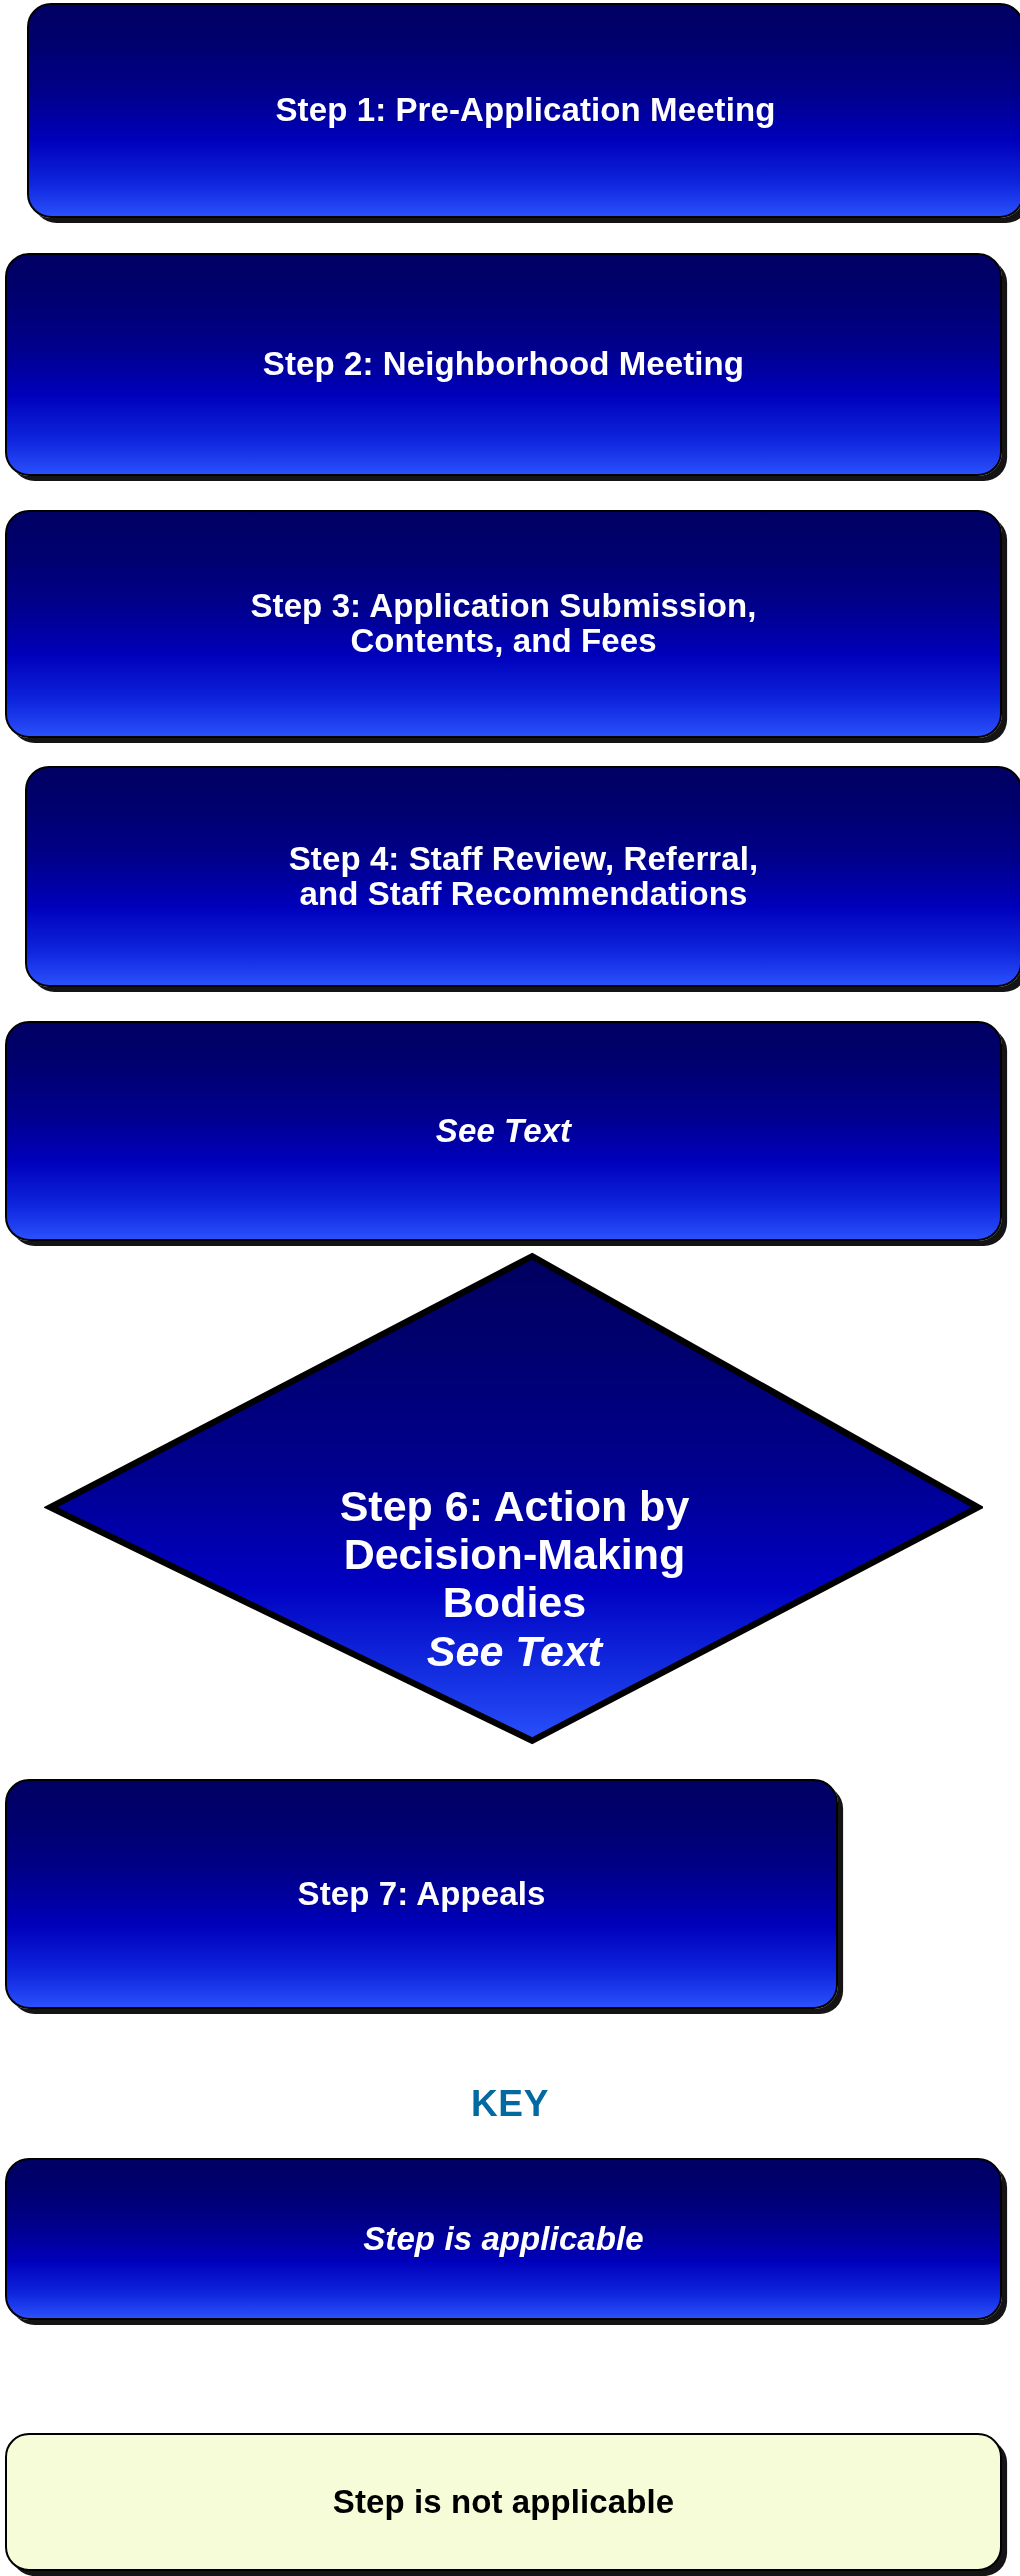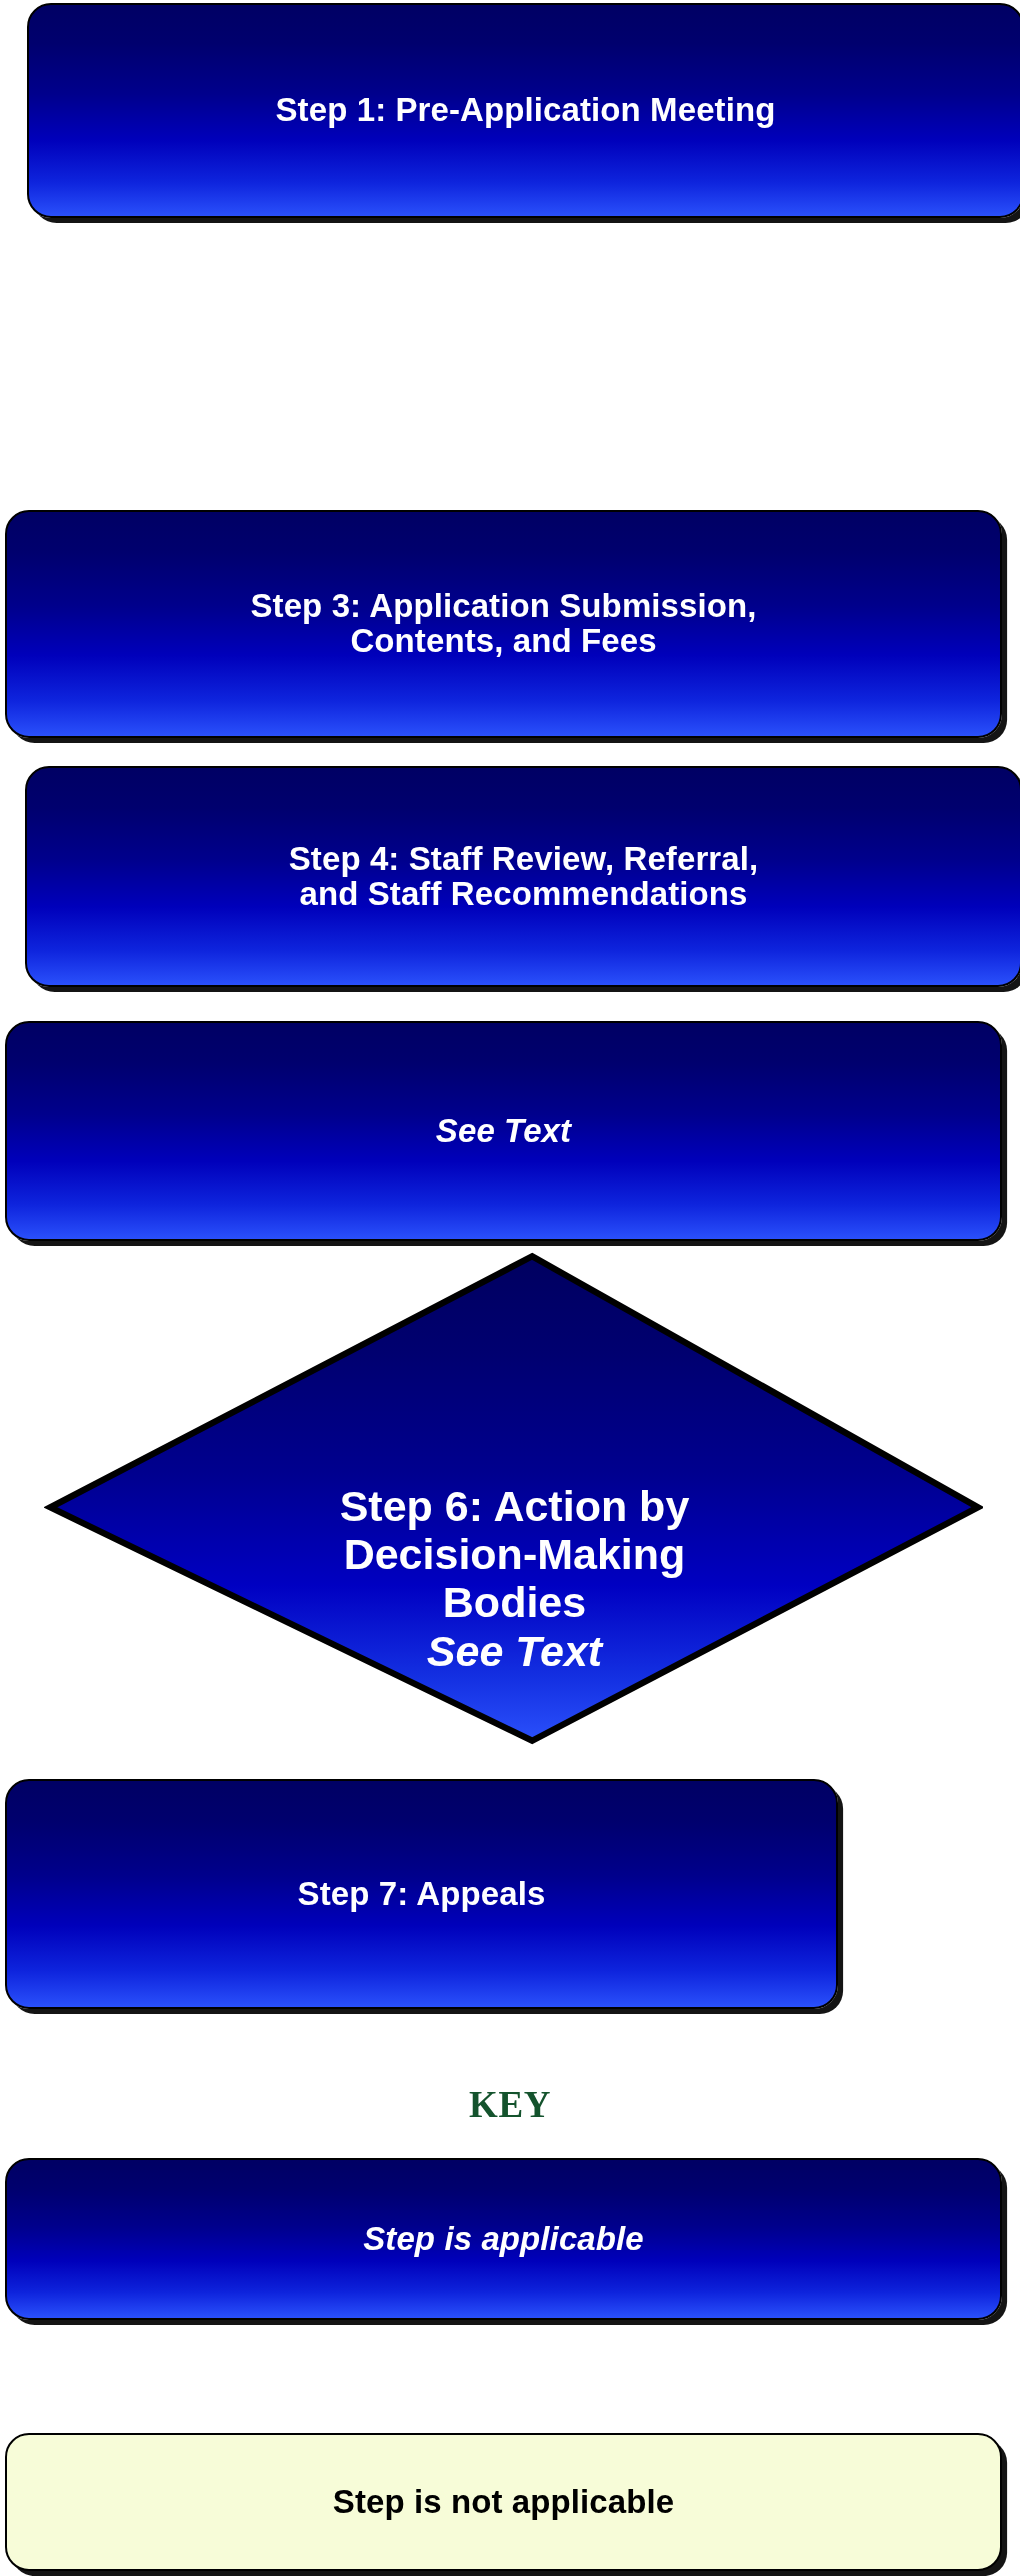--- a/index.html
+++ b/index.html
@@ -86,36 +86,38 @@
     line-height: 1.12;
     white-space: pre-line;
   }
 
   
   .key-heading {
     position: absolute;
     width: 100%;
     left: 0;
     text-align: center;
-    color: #14532d;
+    color: #0369a1;
     font-weight: bold;
     font-size: 37px;
     letter-spacing: 0.6px;
-    font-family: Liberation Serif, serif;
   }
 </style>
 </head>
 <body>
 
 <div id="canvas">
 
   <div class="step-box" style="left:5px; top:2.5px; width:997px; height:215px;margin-left:22px;">
     <span class="step-label">Step 1: Pre-Application Meeting</span>
   </div>
 
+  <div class="step-box" style="left:5px; top:253px; width:997px; height:223px;">
+    <span class="step-label">Step 2: Neighborhood Meeting</span>
+  </div>
 
   <div class="step-box" style="left:5px; top:510px; width:997px; height:228px;">
     <span class="step-label">Step 3: Application Submission,
 Contents, and Fees</span>
   </div>
 
   <div class="step-box" style="left:5px; top:766px; width:997px; height:221px;margin-left:20px;">
     <span class="step-label">Step 4: Staff Review, Referral,
 and Staff Recommendations</span>
   </div>

